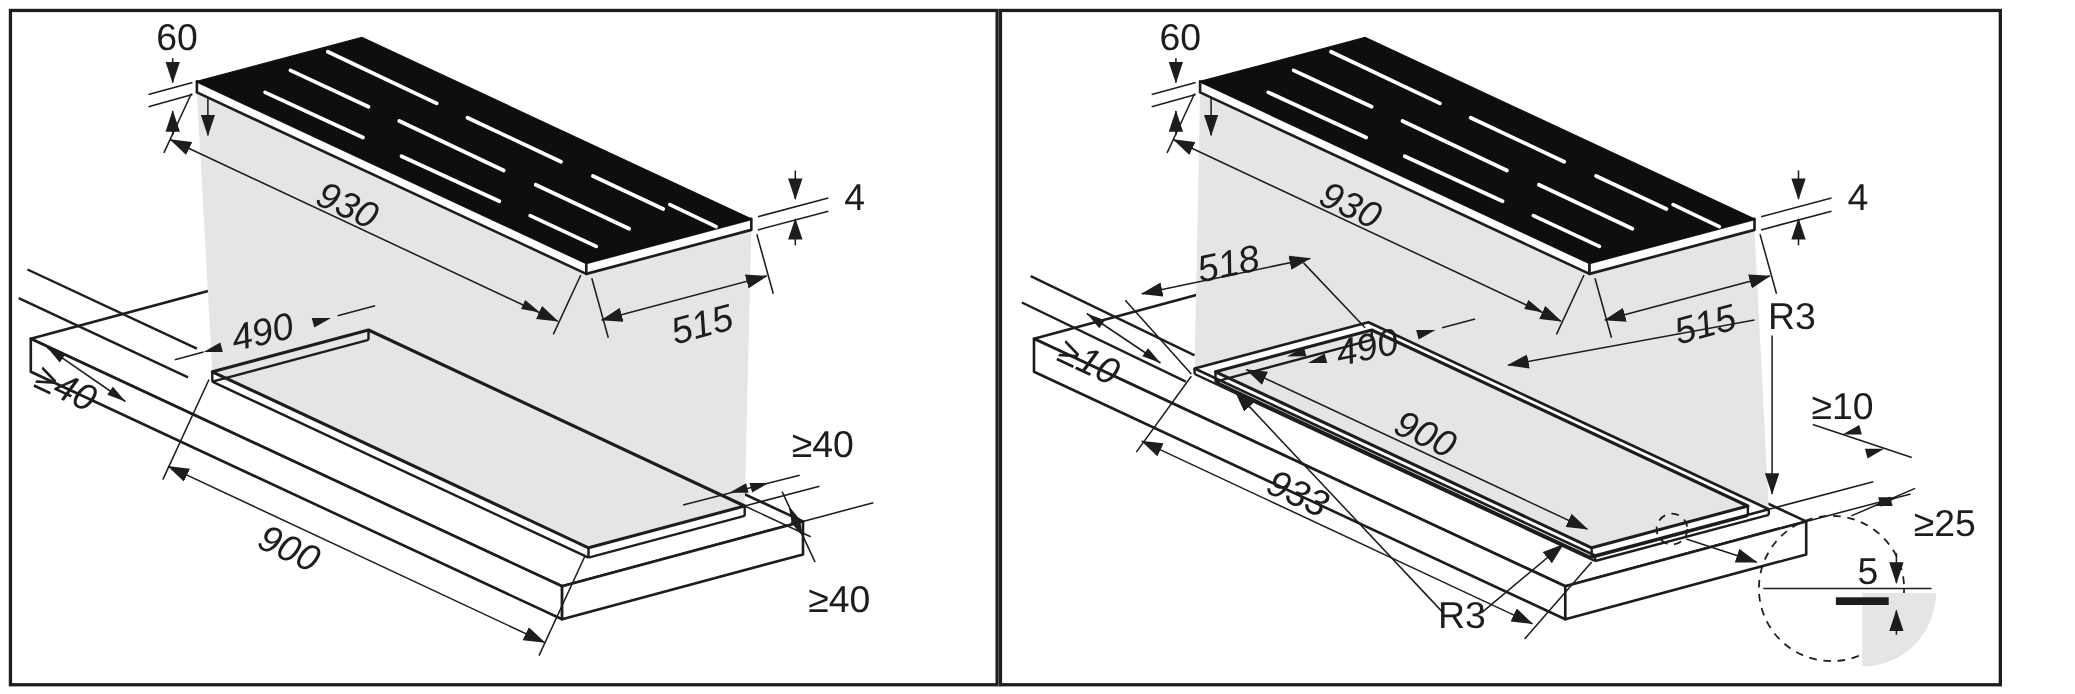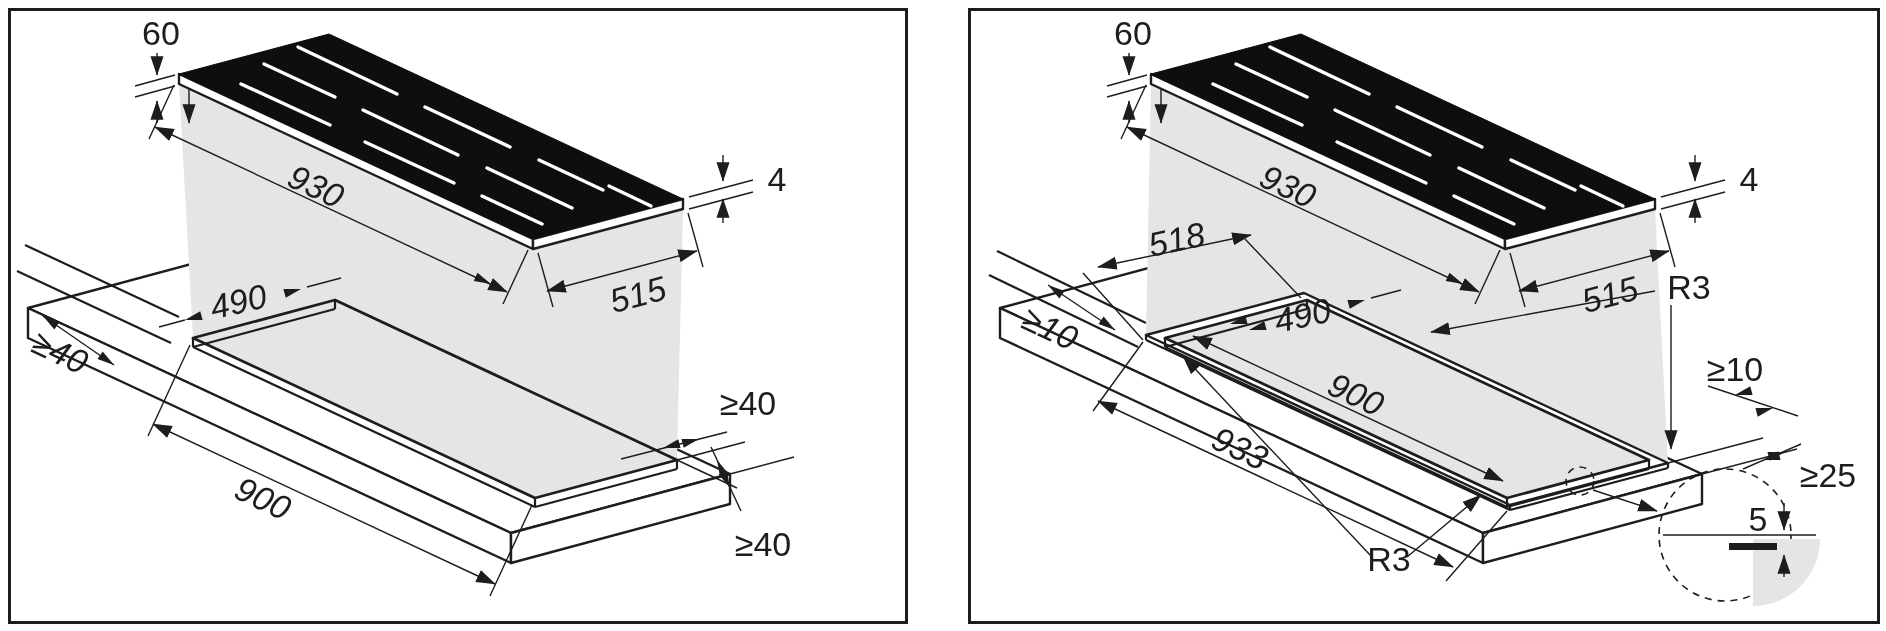--- a/index.html
+++ b/index.html
@@ -1,17 +1,17 @@
 <!DOCTYPE html>
 <html><head>
 <meta charset="utf-8">
 <style>
   html,body{margin:0;padding:0;background:#ffffff;}
   body{width:1886px;height:631px;font-family:"Liberation Sans","DejaVu Sans",sans-serif;}
-  .stage{position:relative;width:1886px;height:631px;display:flex;gap:60px;padding:8px 0 0 8px;box-sizing:border-box;}
+  .stage{position:relative;width:1886px;height:631px;display:flex;padding:8px 0 0 8px;box-sizing:border-box;}
   .panel{border:3px solid #1d1d1b;background:#fff;box-sizing:border-box;}
   .panel.left{width:900px;height:616px;}
   .panel.right{width:912px;height:616px;}
   svg{display:block;width:100%;height:100%;}
   .edge{fill:none;stroke:#1d1d1b;stroke-width:2.8;stroke-linejoin:round;}
   .edge2{fill:none;stroke:#1d1d1b;stroke-width:2.2;stroke-linejoin:round;}
   .thin{fill:none;stroke:#1d1d1b;stroke-width:1.4;}
   .dashed{fill:none;stroke:#1d1d1b;stroke-width:1.6;stroke-dasharray:7 6;}
   .whiteface{fill:#ffffff;stroke:#1d1d1b;stroke-width:2.4;stroke-linejoin:round;}
   .grayfill{fill:#e4e6e5;stroke:none;}

